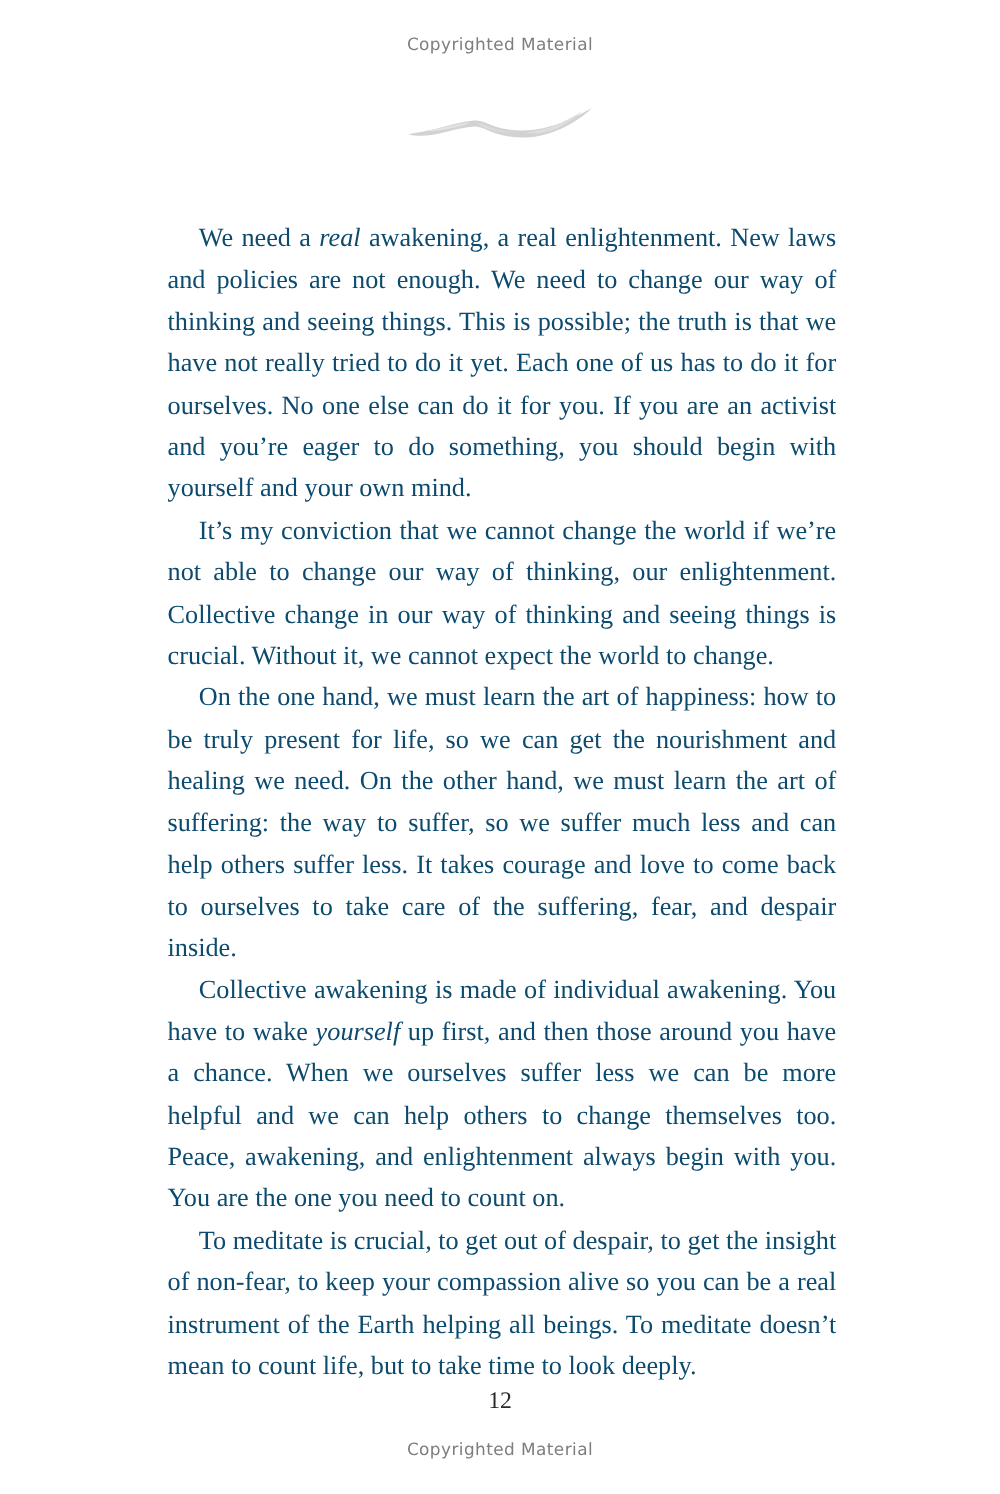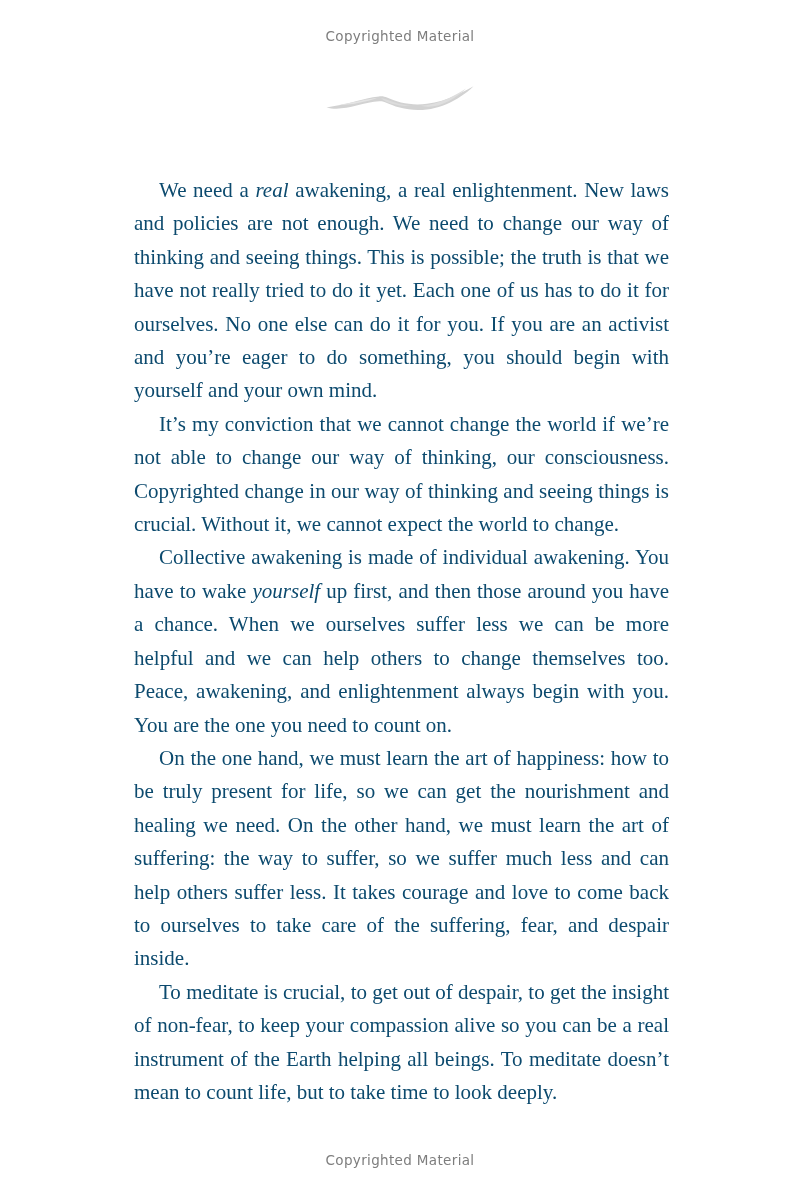--- a/index.html
+++ b/index.html
@@ -114,29 +114,30 @@
                C 137 7.8, 131 12.2, 124 16.0
                C 115 20.8, 105 23.0, 96 20.8 Z" fill="#dedede"></path>
     </svg>
   </div>
 
   <div class="textblock">
     <p>
       <span>We need a </span><i>real</i><span> awakening, a real enlightenment. New laws and policies are not enough. We need to change our way of thinking and seeing things. This is possible; the truth is that we have not really tried to do it yet. Each one of us has to do it for ourselves. No one else can do it for you. If you are an activist and you’re eager to do something, you should begin with yourself and your own mind.</span>
     </p>
     <p>
-      <span>It’s my conviction that we cannot change the world if we’re not able to change our way of thinking, our consciousness. Copyrighted change in our way of thinking and seeing things is crucial. Without it, we cannot expect the world to change.</span>
+      <span>It’s my conviction that we cannot change the world if we’re not able to change our way of thinking, our enlightenment. Collective change in our way of thinking and seeing things is crucial. Without it, we cannot expect the world to change.</span>
+    </p>
+    <p>
+      <span>On the one hand, we must learn the art of happiness: how to be truly present for life, so we can get the nourishment and healing we need. On the other hand, we must learn the art of suffering: the way to suffer, so we suffer much less and can help others suffer less. It takes courage and love to come back to ourselves to take care of the suffering, fear, and despair inside.</span>
     </p>
     <p>
       <span>Collective awakening is made of individual awakening. You have to wake </span><i>yourself</i><span> up first, and then those around you have a chance. When we ourselves suffer less we can be more helpful and we can help others to change themselves too. Peace, awakening, and enlightenment always begin with you. You are the one you need to count on.</span>
-    </p>
-    <p>
-      <span>On the one hand, we must learn the art of happiness: how to be truly present for life, so we can get the nourishment and healing we need. On the other hand, we must learn the art of suffering: the way to suffer, so we suffer much less and can help others suffer less. It takes courage and love to come back to ourselves to take care of the suffering, fear, and despair inside.</span>
     </p>
     <p>
       <span>To meditate is crucial, to get out of despair, to get the insight of non-fear, to keep your compassion alive so you can be a real instrument of the Earth helping all beings. To meditate doesn’t mean to count life, but to take time to look deeply.</span>
     </p>
   </div>
 
+  <div class="folio">12</div>
 
   <div class="watermark watermark-bottom">Copyrighted Material</div>
 
 </div>
 
 </body></html>

